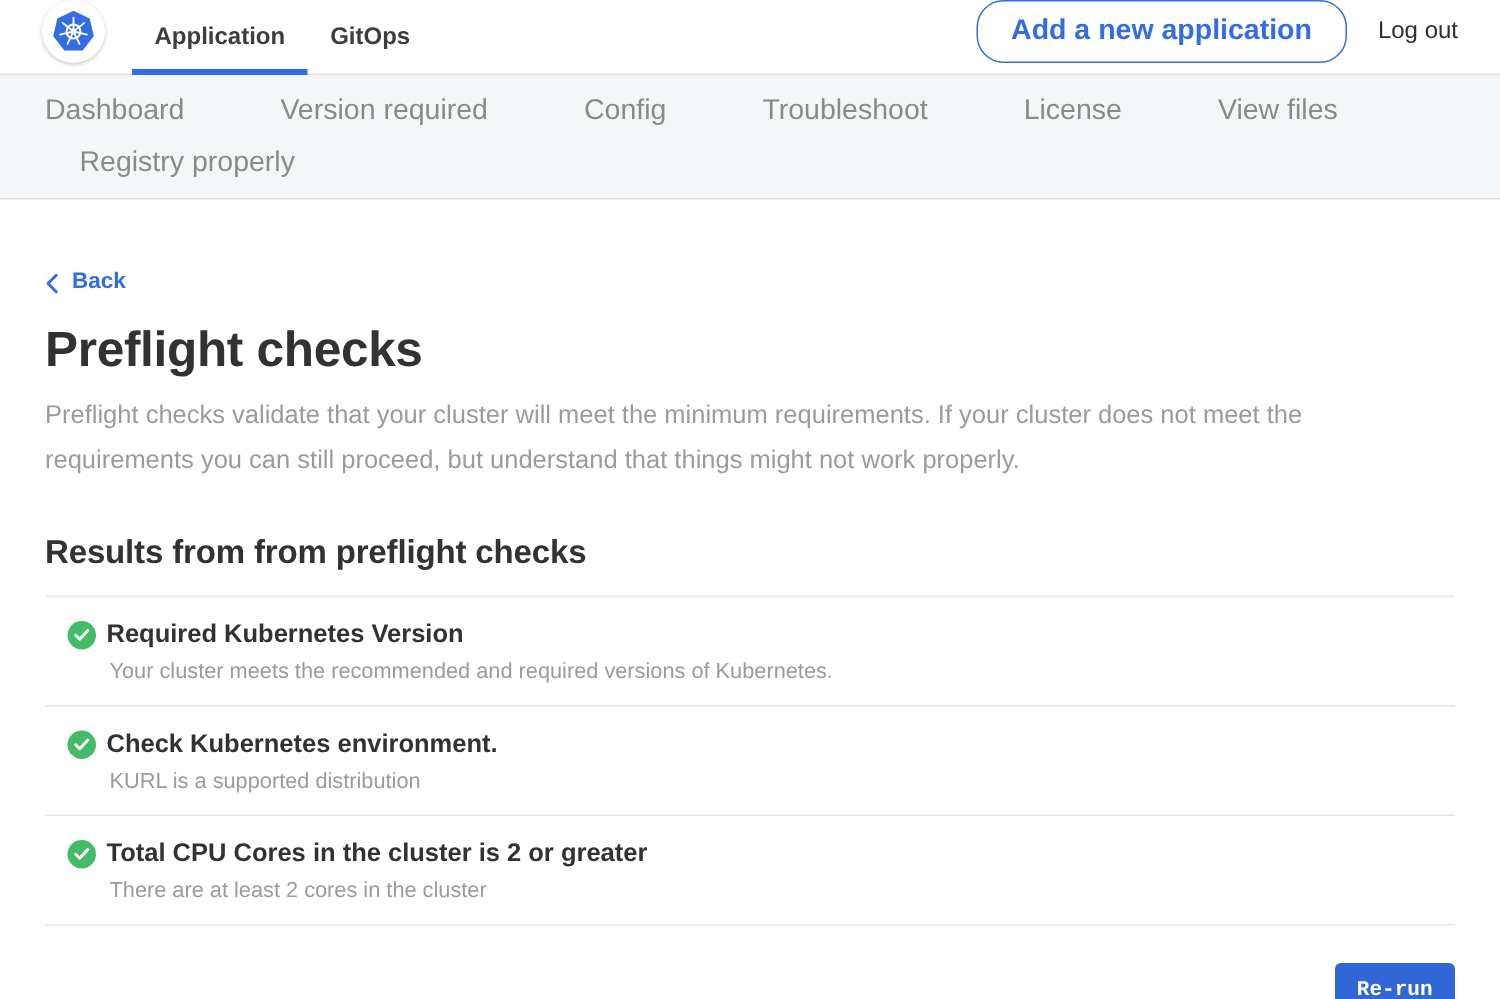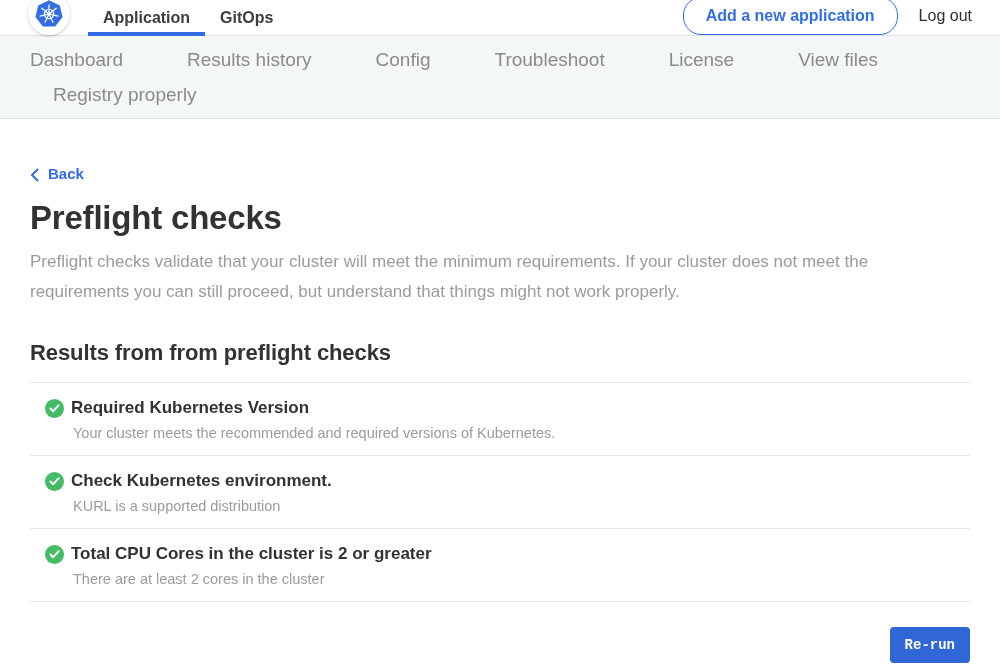--- a/index.html
+++ b/index.html
@@ -5,23 +5,23 @@
   * { box-sizing: border-box; margin: 0; padding: 0; }
   html, body { width: 1000px; height: 666px; overflow: hidden; }
   body {
     font-family: "Liberation Sans", "DejaVu Sans", sans-serif;
     background: #ffffff;
     color: var(--text-dark, #323232);
   }
 
   
   .navbar {
-    height: 36px;
+    height: 50px;
     display: flex;
-    align-items: flex-end;
+    align-items: flex-start;
     padding: 0 28px;
     border-bottom: 1px solid var(--border, #e3e3e3);
     background: #fff;
     position: relative;
   }
   .logo {
     width: 42px; height: 42px;
     border-radius: 50%;
     background: #fff;
     box-shadow: 0 1px 3px rgba(0,0,0,.22);
@@ -46,21 +46,21 @@
     left: 0; right: 0; bottom: -1px;
     height: 4px;
     background: var(--accent-blue, #326de6);
   }
   .nav-right { margin-left: auto; display: flex; align-items: center; }
   .add-app-btn {
     border: 1px solid var(--accent-blue, #326de6);
     color: var(--accent-blue, #326de6);
     background: #fff;
     font-family: inherit;
-    font-size: 16px;
+    font-size: 19px;
     font-weight: 700;
     padding: 9px 22px;
     border-radius: 18px;
     cursor: pointer;
   }
   .logout {
     margin-left: 21px;
     font-size: 16px;
     font-weight: 500;
     color: #2e2e2e;
@@ -202,21 +202,21 @@
   </nav>
   <div class="nav-right">
     <button class="add-app-btn">Add a new application</button>
     <span class="logout">Log out</span>
   </div>
 </header>
 
 <nav class="subnav">
   <div class="subnav-row">
     <span class="subnav-item">Dashboard</span>
-    <span class="subnav-item">Results history</span>
+    <span class="subnav-item">Version required</span>
     <span class="subnav-item">Config</span>
     <span class="subnav-item">Troubleshoot</span>
     <span class="subnav-item">License</span>
     <span class="subnav-item">View files</span>
   </div>
   <div class="subnav-row row2">
     <span class="subnav-item">Registry properly</span>
   </div>
 </nav>
 

